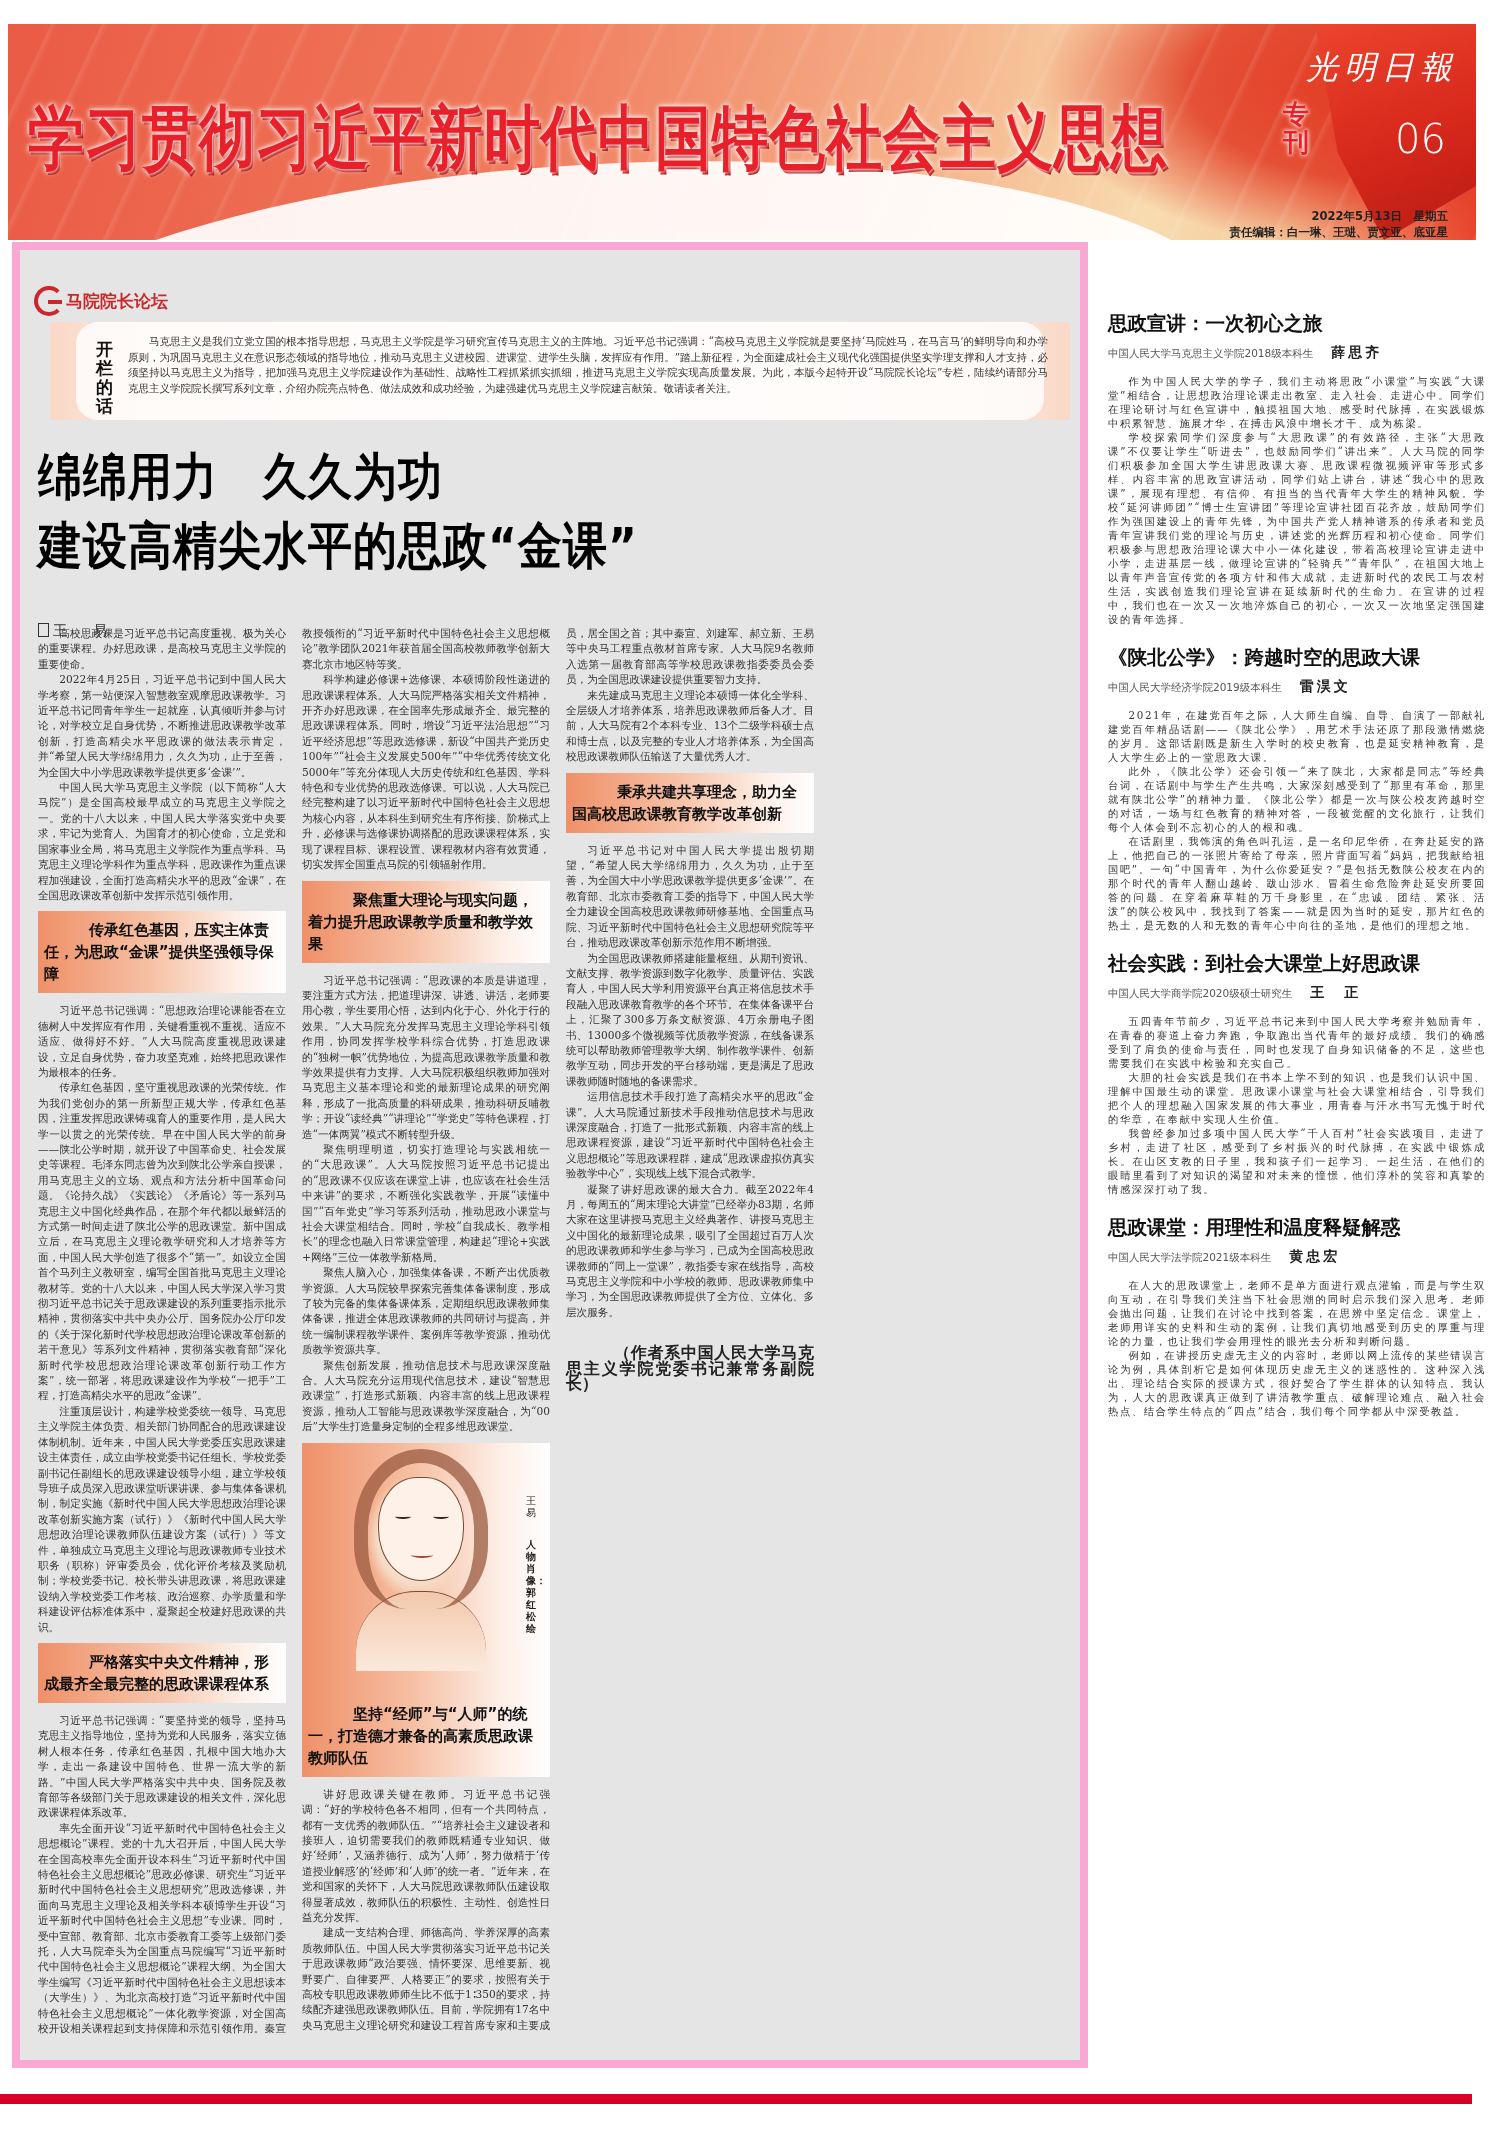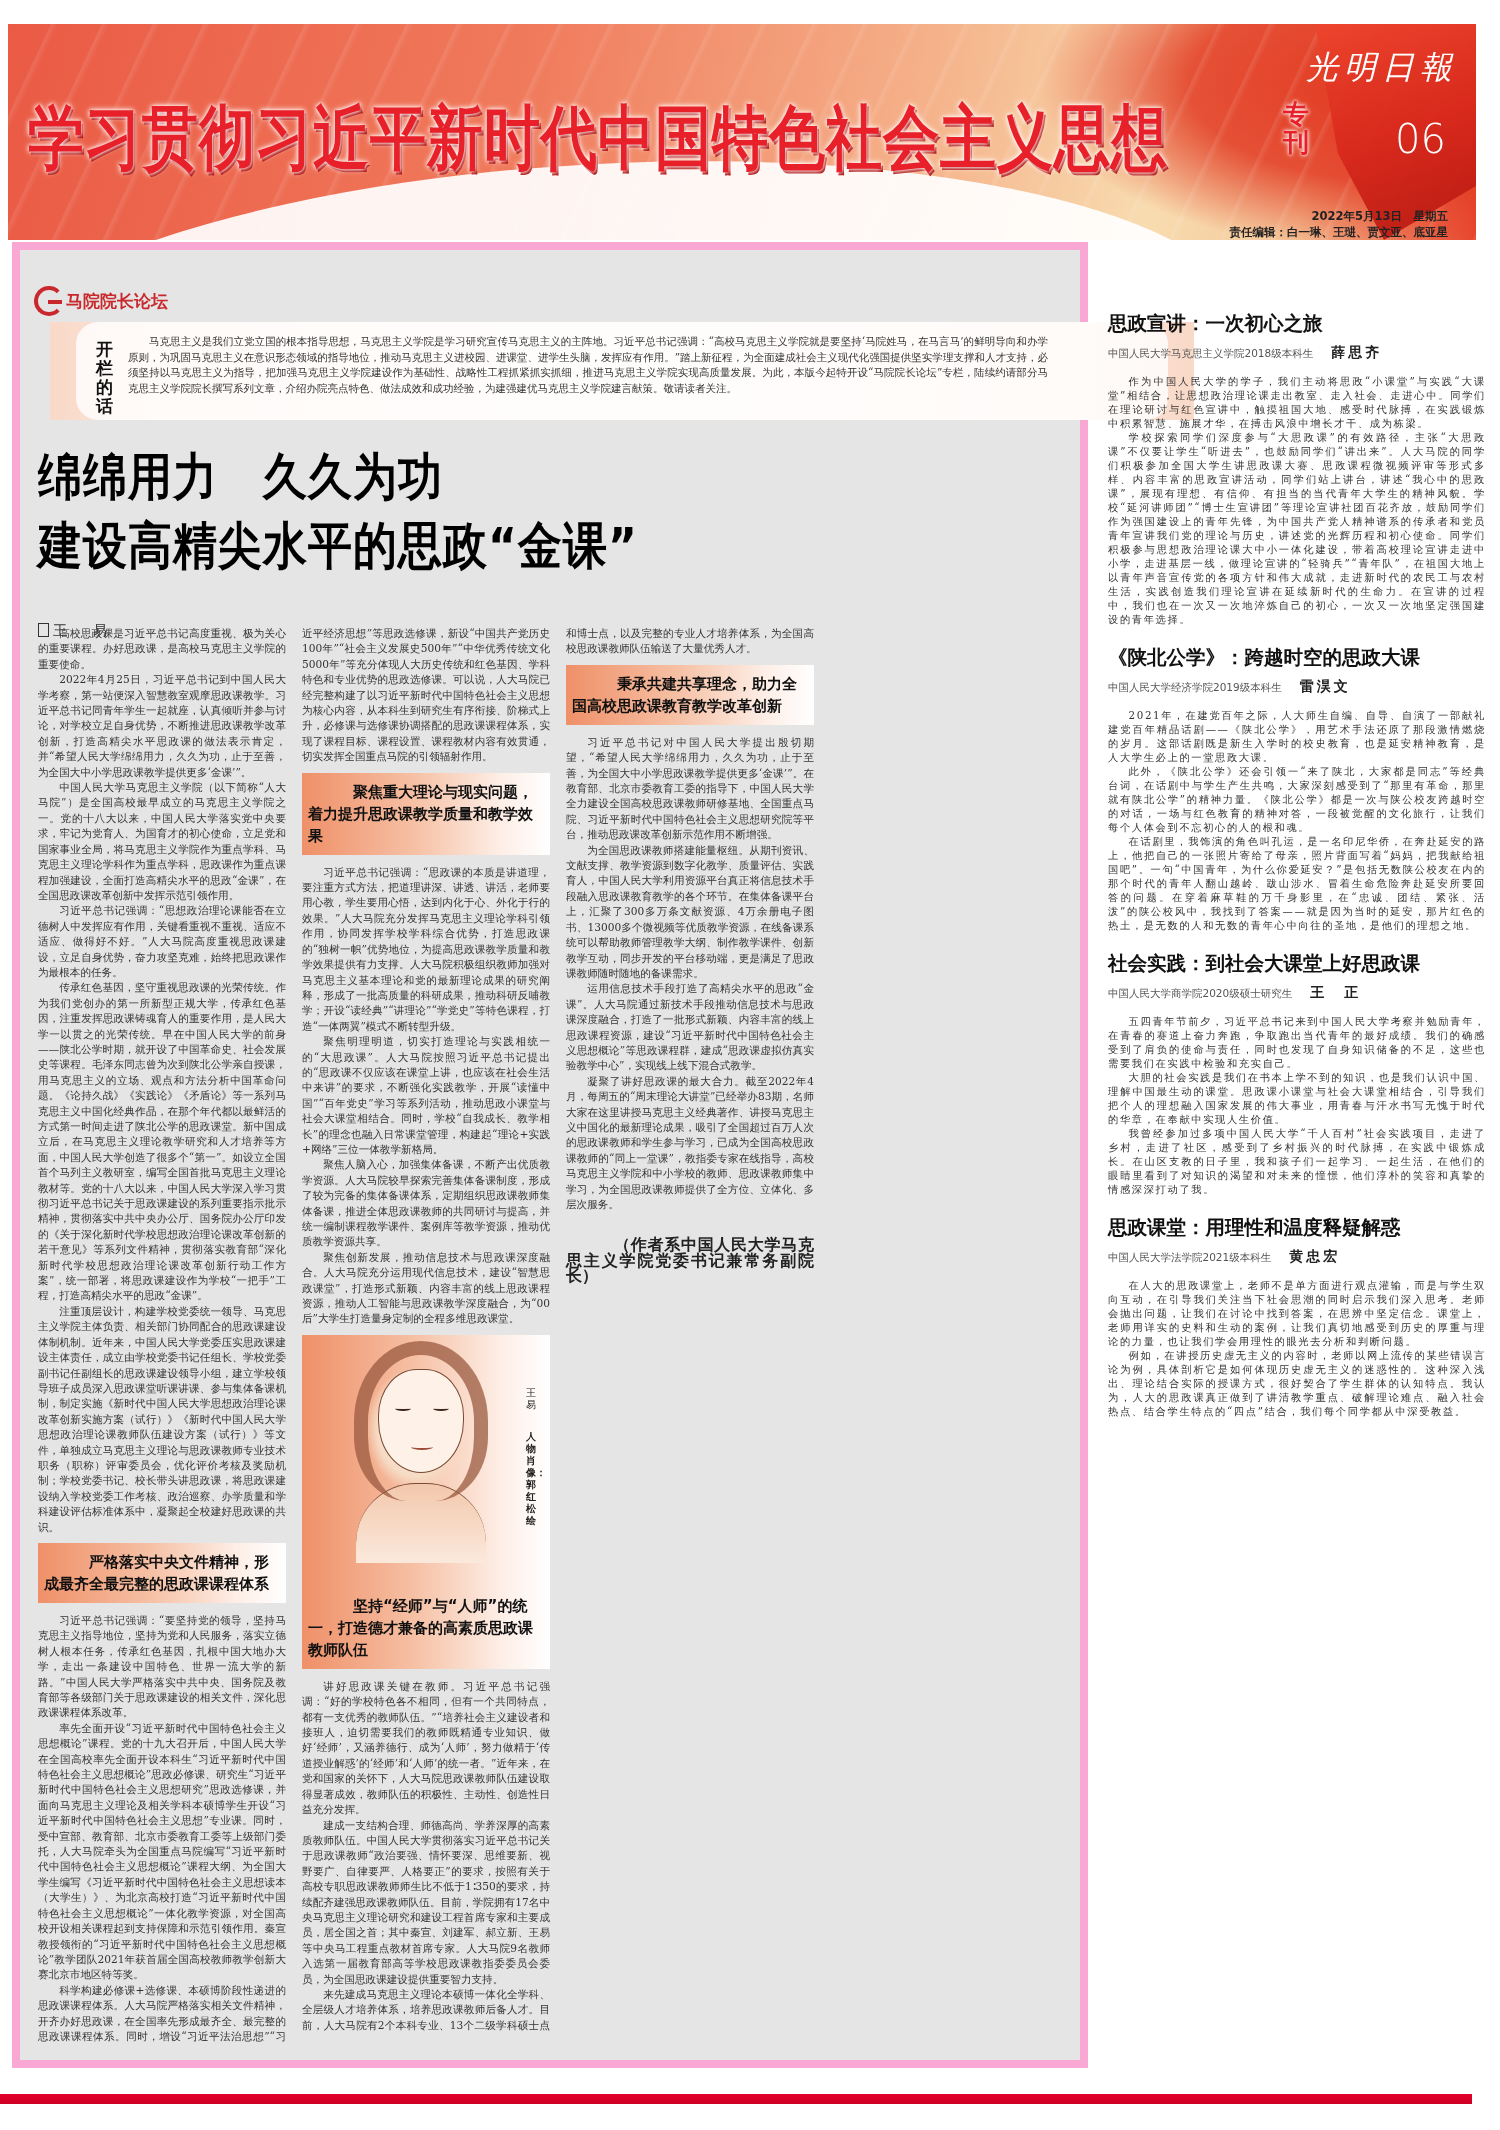--- a/index.html
+++ b/index.html
@@ -66,21 +66,21 @@
     width: 30px; height: 30px; border: 4px solid #c9282c; border-radius: 50%;
     border-right-color: transparent; position: relative;
   }
   .column-tag .g-logo::after {
     content: ""; position: absolute; left: 10px; top: 10px; width: 14px; height: 4px; background: #c9282c;
   }
   .column-tag .tag-text {
     font-family: "DejaVu Sans", sans-serif; font-weight: bold; font-size: 17px; color: #c9282c; margin-left: 2px;
   }
   .preface {
-    position: absolute; left: 30px; top: 72px; width: 1144px; height: 98px;
+    position: absolute; left: 30px; top: 72px; width: 1020px; height: 98px;
     background: linear-gradient(90deg, #f9d9c8 0%, #fbe7dc 10%, #fdf3ee 50%, #fbe7dc 90%, #f9d9c8 100%);
   }
   .preface-inner {
     position: absolute; left: 26px; top: 0; right: 26px; bottom: 0;
     background: #fff; border-radius: 22px; opacity: 0.82;
   }
   .preface-label {
     position: absolute; left: 46px; top: 18px; width: 20px;
     font-family: "DejaVu Serif", serif; font-weight: bold; font-size: 17px; line-height: 19px; color: #111;
   }
@@ -208,20 +208,21 @@
   </h1>
   <div class="byline">
     <span class="box"></span><span>王　易</span>
   </div>
 
   <div class="body-cols">
     <p>高校思政课是习近平总书记高度重视、极为关心的重要课程。办好思政课，是高校马克思主义学院的重要使命。</p>
     <p>2022年4月25日，习近平总书记到中国人民大学考察，第一站便深入智慧教室观摩思政课教学。习近平总书记同青年学生一起就座，认真倾听并参与讨论，对学校立足自身优势，不断推进思政课教学改革创新，打造高精尖水平思政课的做法表示肯定，并“希望人民大学绵绵用力，久久为功，止于至善，为全国大中小学思政课教学提供更多‘金课’”。</p>
     <p>中国人民大学马克思主义学院（以下简称“人大马院”）是全国高校最早成立的马克思主义学院之一。党的十八大以来，中国人民大学落实党中央要求，牢记为党育人、为国育才的初心使命，立足党和国家事业全局，将马克思主义学院作为重点学科、马克思主义理论学科作为重点学科，思政课作为重点课程加强建设，全面打造高精尖水平的思政“金课”，在全国思政课改革创新中发挥示范引领作用。</p>
 
+    <div class="subhead">传承红色基因，压实主体责任，为思政“金课”提供坚强领导保障</div>
     <p>习近平总书记强调：“思想政治理论课能否在立德树人中发挥应有作用，关键看重视不重视、适应不适应、做得好不好。”人大马院高度重视思政课建设，立足自身优势，奋力攻坚克难，始终把思政课作为最根本的任务。</p>
     <p>传承红色基因，坚守重视思政课的光荣传统。作为我们党创办的第一所新型正规大学，传承红色基因，注重发挥思政课铸魂育人的重要作用，是人民大学一以贯之的光荣传统。早在中国人民大学的前身——陕北公学时期，就开设了中国革命史、社会发展史等课程。毛泽东同志曾为次到陕北公学亲自授课，用马克思主义的立场、观点和方法分析中国革命问题。《论持久战》《实践论》《矛盾论》等一系列马克思主义中国化经典作品，在那个年代都以最鲜活的方式第一时间走进了陕北公学的思政课堂。新中国成立后，在马克思主义理论教学研究和人才培养等方面，中国人民大学创造了很多个“第一”。如设立全国首个马列主义教研室，编写全国首批马克思主义理论教材等。党的十八大以来，中国人民大学深入学习贯彻习近平总书记关于思政课建设的系列重要指示批示精神，贯彻落实中共中央办公厅、国务院办公厅印发的《关于深化新时代学校思想政治理论课改革创新的若干意见》等系列文件精神，贯彻落实教育部“深化新时代学校思想政治理论课改革创新行动工作方案”，统一部署，将思政课建设作为学校“一把手”工程，打造高精尖水平的思政“金课”。</p>
     <p>注重顶层设计，构建学校党委统一领导、马克思主义学院主体负责、相关部门协同配合的思政课建设体制机制。近年来，中国人民大学党委压实思政课建设主体责任，成立由学校党委书记任组长、学校党委副书记任副组长的思政课建设领导小组，建立学校领导班子成员深入思政课堂听课讲课、参与集体备课机制，制定实施《新时代中国人民大学思想政治理论课改革创新实施方案（试行）》《新时代中国人民大学思想政治理论课教师队伍建设方案（试行）》等文件，单独成立马克思主义理论与思政课教师专业技术职务（职称）评审委员会，优化评价考核及奖励机制；学校党委书记、校长带头讲思政课，将思政课建设纳入学校党委工作考核、政治巡察、办学质量和学科建设评估标准体系中，凝聚起全校建好思政课的共识。</p>
 
     <div class="subhead">严格落实中央文件精神，形成最齐全最完整的思政课课程体系</div>
     <p>习近平总书记强调：“要坚持党的领导，坚持马克思主义指导地位，坚持为党和人民服务，落实立德树人根本任务，传承红色基因，扎根中国大地办大学，走出一条建设中国特色、世界一流大学的新路。”中国人民大学严格落实中共中央、国务院及教育部等各级部门关于思政课建设的相关文件，深化思政课课程体系改革。</p>
     <p>率先全面开设“习近平新时代中国特色社会主义思想概论”课程。党的十九大召开后，中国人民大学在全国高校率先全面开设本科生“习近平新时代中国特色社会主义思想概论”思政必修课、研究生“习近平新时代中国特色社会主义思想研究”思政选修课，并面向马克思主义理论及相关学科本硕博学生开设“习近平新时代中国特色社会主义思想”专业课。同时，受中宣部、教育部、北京市委教育工委等上级部门委托，人大马院牵头为全国重点马院编写“习近平新时代中国特色社会主义思想概论”课程大纲、为全国大学生编写《习近平新时代中国特色社会主义思想读本（大学生）》、为北京高校打造“习近平新时代中国特色社会主义思想概论”一体化教学资源，对全国高校开设相关课程起到支持保障和示范引领作用。秦宣教授领衔的“习近平新时代中国特色社会主义思想概论”教学团队2021年获首届全国高校教师教学创新大赛北京市地区特等奖。</p>
     <p>科学构建必修课+选修课、本硕博阶段性递进的思政课课程体系。人大马院严格落实相关文件精神，开齐办好思政课，在全国率先形成最齐全、最完整的思政课课程体系。同时，增设“习近平法治思想”“习近平经济思想”等思政选修课，新设“中国共产党历史100年”“社会主义发展史500年”“中华优秀传统文化5000年”等充分体现人大历史传统和红色基因、学科特色和专业优势的思政选修课。可以说，人大马院已经完整构建了以习近平新时代中国特色社会主义思想为核心内容，从本科生到研究生有序衔接、阶梯式上升，必修课与选修课协调搭配的思政课课程体系，实现了课程目标、课程设置、课程教材内容有效贯通，切实发挥全国重点马院的引领辐射作用。</p>
 
     <div class="subhead">聚焦重大理论与现实问题，着力提升思政课教学质量和教学效果</div>

